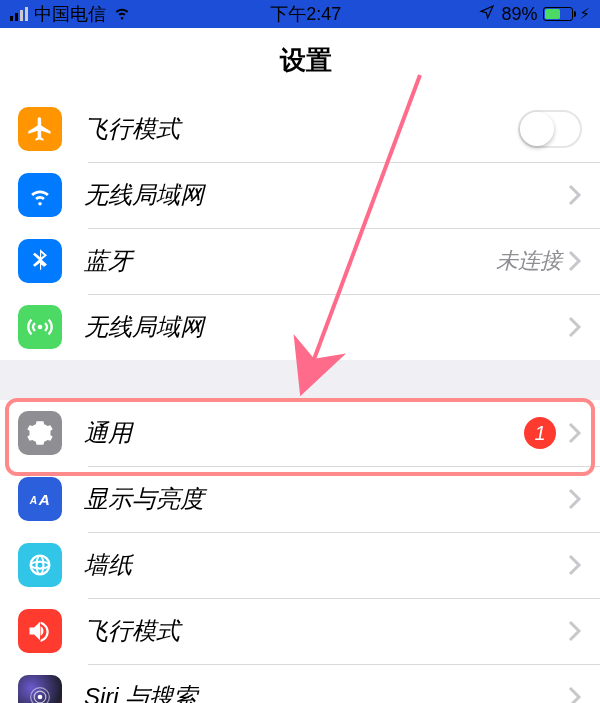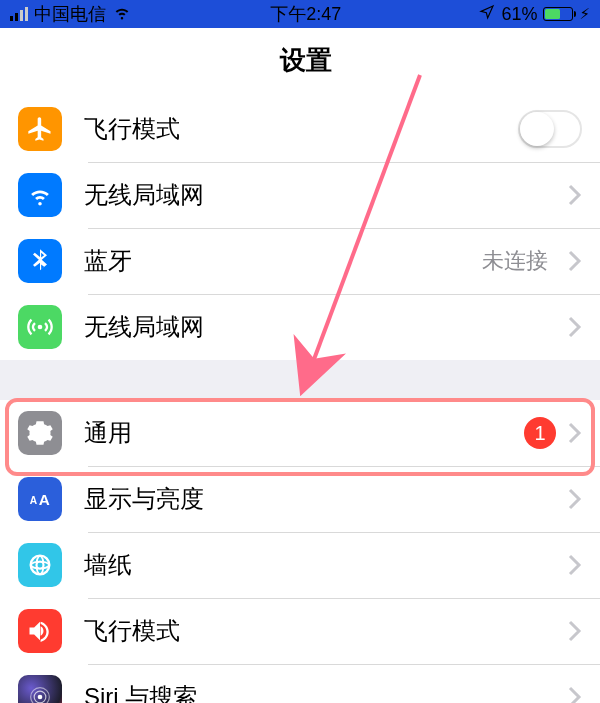--- a/index.html
+++ b/index.html
@@ -60,41 +60,42 @@
       font-weight: 600;
     }
     .group-gap { height: 40px; background: #efeff4; }
     .list { background: #fff; }
     .row {
       display: flex;
       align-items: center;
       height: 66px;
       padding: 0 18px 0 18px;
       position: relative;
+      font-style: italic;
     }
     .row + .row::before {
       content: "";
       position: absolute;
       left: 88px; right: 0; top: 0;
       height: 1px;
       background: #d9d9d9;
     }
     .icon-box {
       width: 44px; height: 44px;
       border-radius: 10px;
       display: flex;
       align-items: center;
       justify-content: center;
       margin-right: 22px;
       flex-shrink: 0;
       color: #fff;
     }
     .icon-box svg { width: 28px; height: 28px; }
     .label { font-size: 24px; flex: 1; color: #000; }
-    .value { font-size: 22px; color: #8e8e93; margin-right: 20px; }
+    .value { font-size: 22px; color: #8e8e93; margin-right: 6px; }
     .chevron { color: #c7c7cc; font-size: 28px; font-weight: 300; }
     .chevron svg { width: 14px; height: 22px; display:block; }
     .toggle {
       width: 64px; height: 38px;
       background: #fff;
       border: 2px solid #e5e5e5;
       border-radius: 19px;
       position: relative;
     }
     .toggle-knob {
@@ -161,21 +162,21 @@
         </svg>
     </span>
   </div>
   <div>下午2:47</div>
   <div class="status-right">
     <span class="nav-arrow">
       <svg viewBox="0 0 24 24">
           <path fill="none" stroke="#000" stroke-width="1.8" d="M21 3L3 11l8 2 2 8z"></path>
         </svg>
     </span>
-    <span>61%</span>
+    <span>89%</span>
     <span class="battery">
         <span class="battery-fill"></span>
       </span>
     <span class="charge">⚡︎</span>
   </div>
 </div>
 
 <div class="header">设置</div>
 
 <div class="list">

